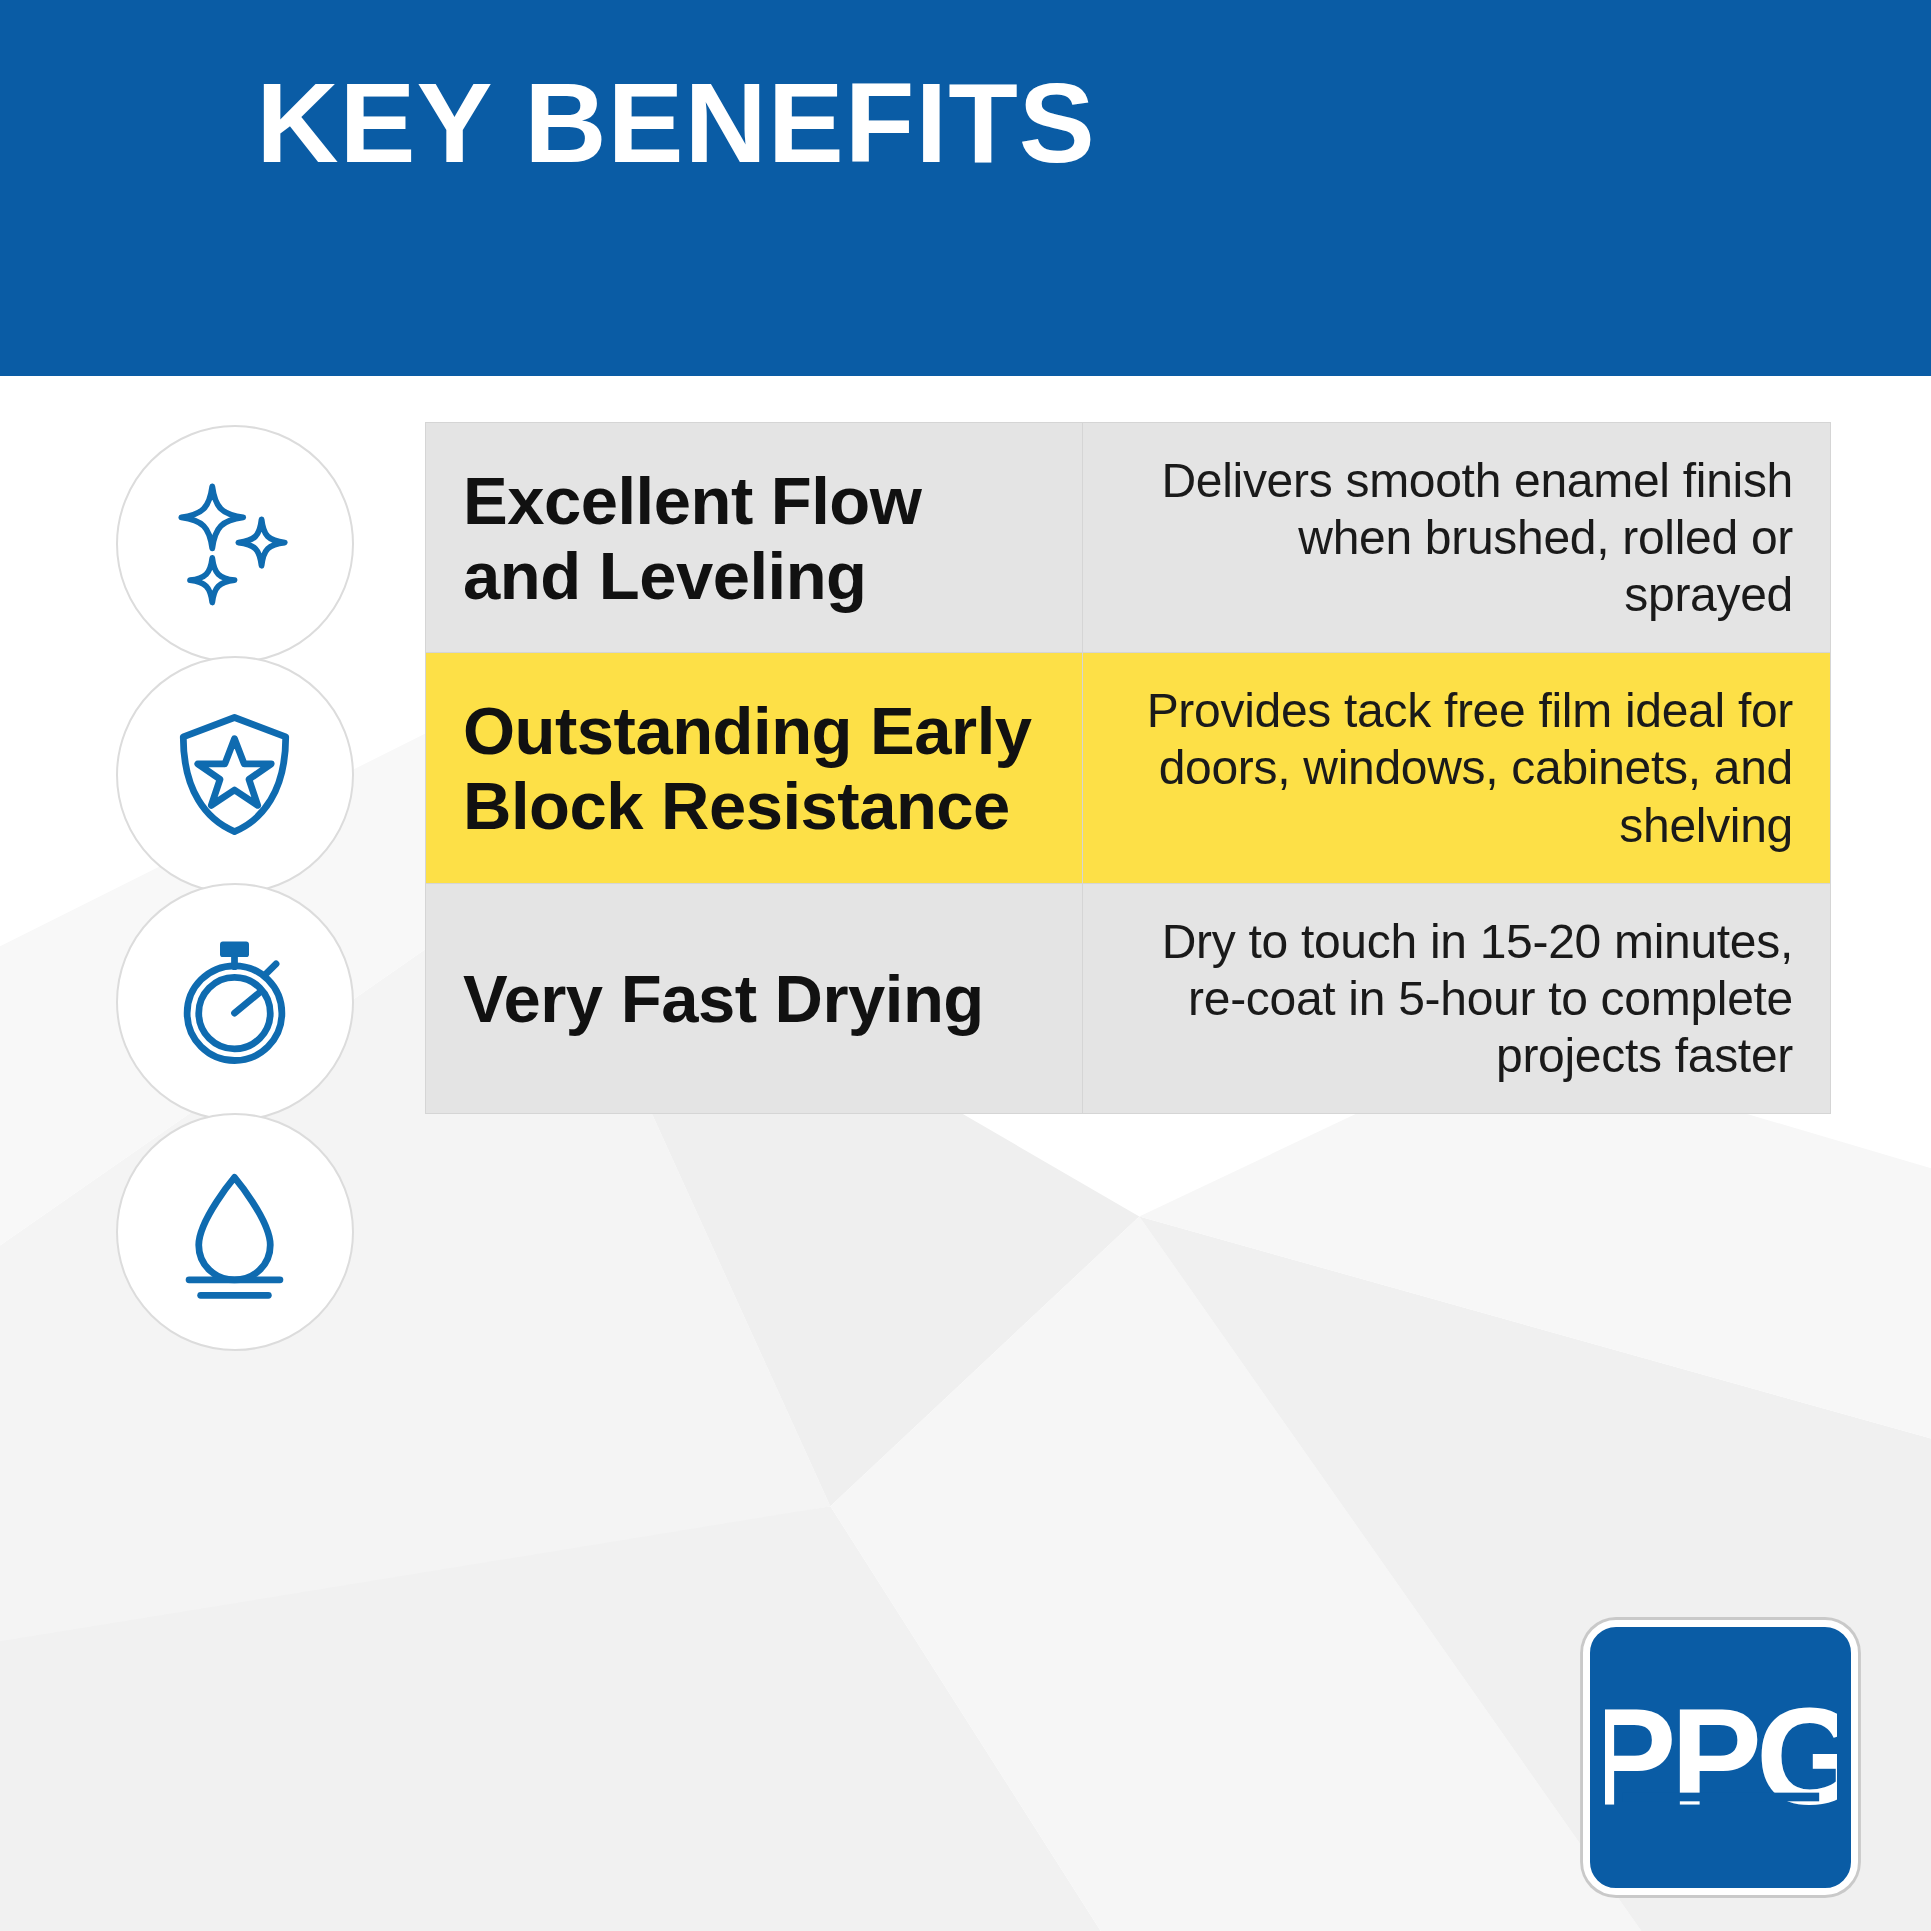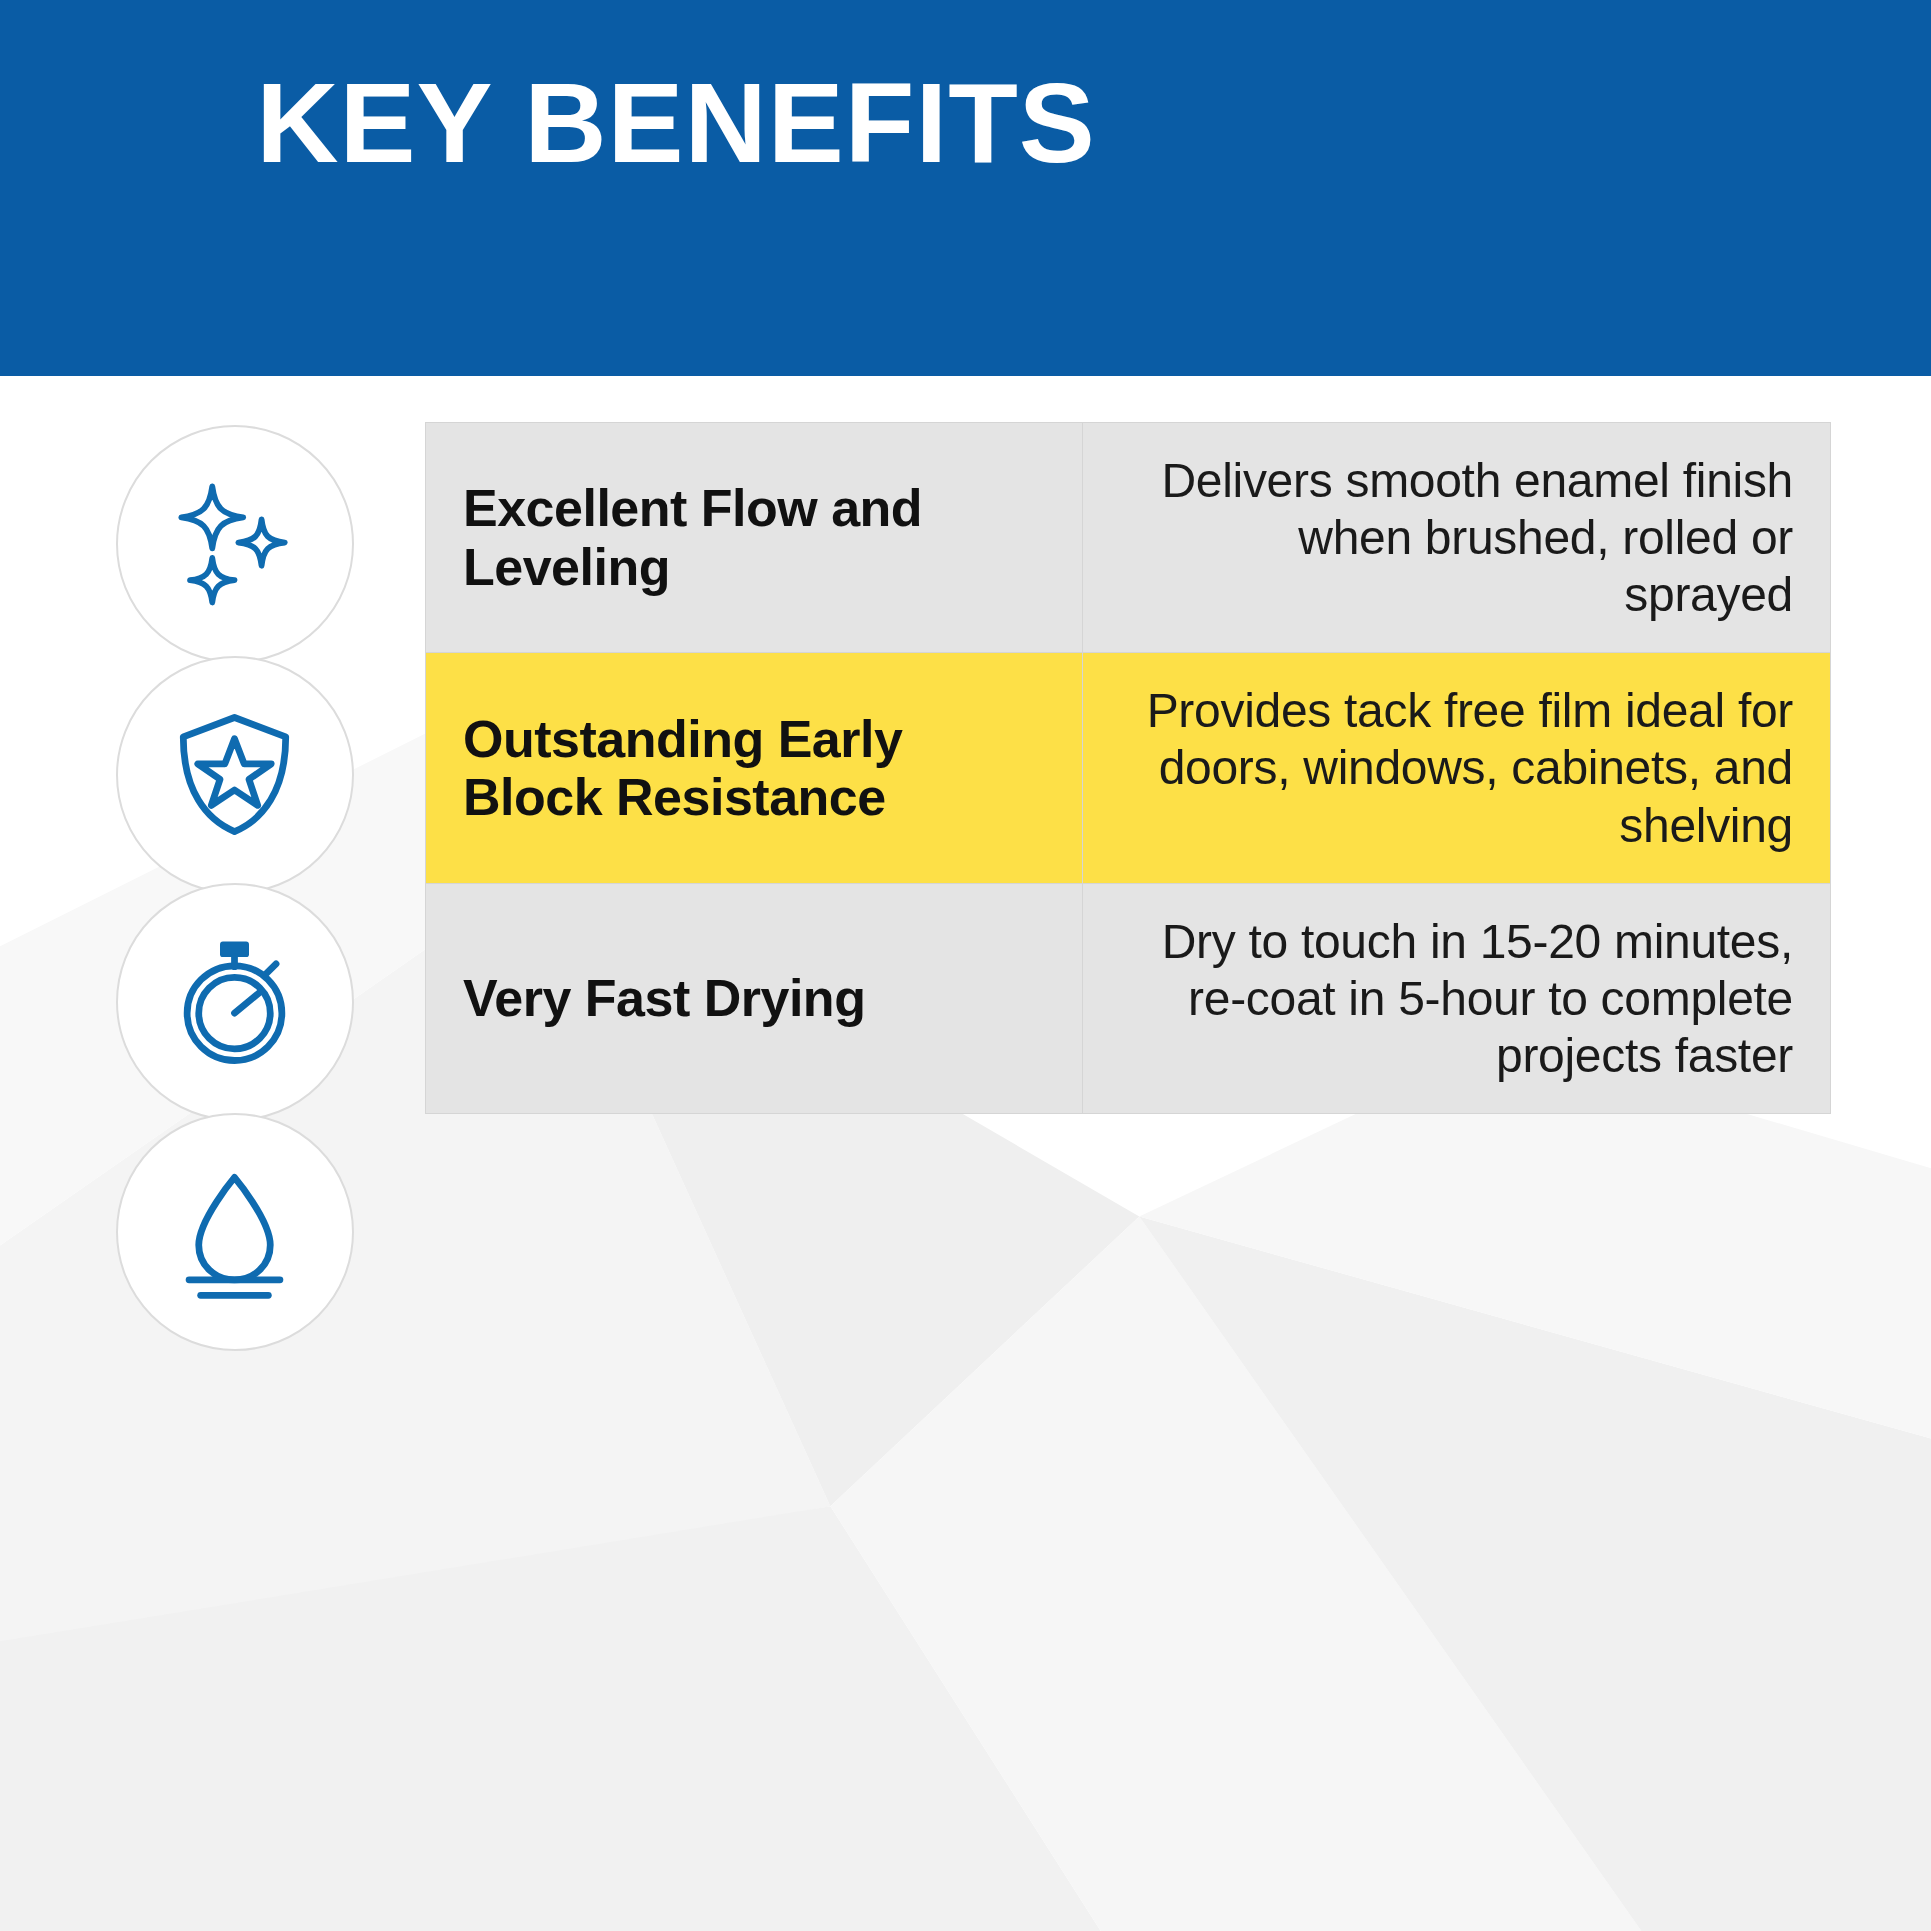--- a/index.html
+++ b/index.html
@@ -94,21 +94,21 @@
     box-sizing: border-box;
   }
   .benefits-table tr.shaded td {
     background: #e4e4e4;
   }
   .benefits-table tr.plain td {
     background: #fde047;
   }
   .col-title {
     width: 657px;
-    font-size: 52px;
+    font-size: 67px;
     font-weight: bold;
     color: #111111;
     line-height: 1.12;
     letter-spacing: -0.5px;
   }
   .col-desc {
     width: 748px;
     font-size: 48px;
     font-weight: normal;
     color: #1a1a1a;
@@ -212,15 +212,21 @@
         <td class="col-title">Outstanding Early Block Resistance</td>
         <td class="col-desc">Provides tack free film ideal for doors, windows, cabinets, and shelving</td>
       </tr>
       <tr class="shaded">
         <td class="col-title">Very Fast Drying</td>
         <td class="col-desc">Dry to touch in 15-20 minutes, re-coat in 5-hour to complete projects faster</td>
       </tr>
     </tbody>
   </table>
 
+  <div class="ppg-logo">
+    <svg width="232" height="154" viewBox="0 0 240 160" xmlns="http://www.w3.org/2000/svg">
+      <text x="120" y="128" text-anchor="middle" font-family="Liberation Sans, sans-serif" font-size="142" font-weight="bold" fill="#ffffff" letter-spacing="-6">PPG</text>
+      <rect x="18" y="116" width="204" height="9" fill="#0a5ca5"></rect>
+    </svg>
+  </div>
 
 </div>
 
 
 </body></html>

